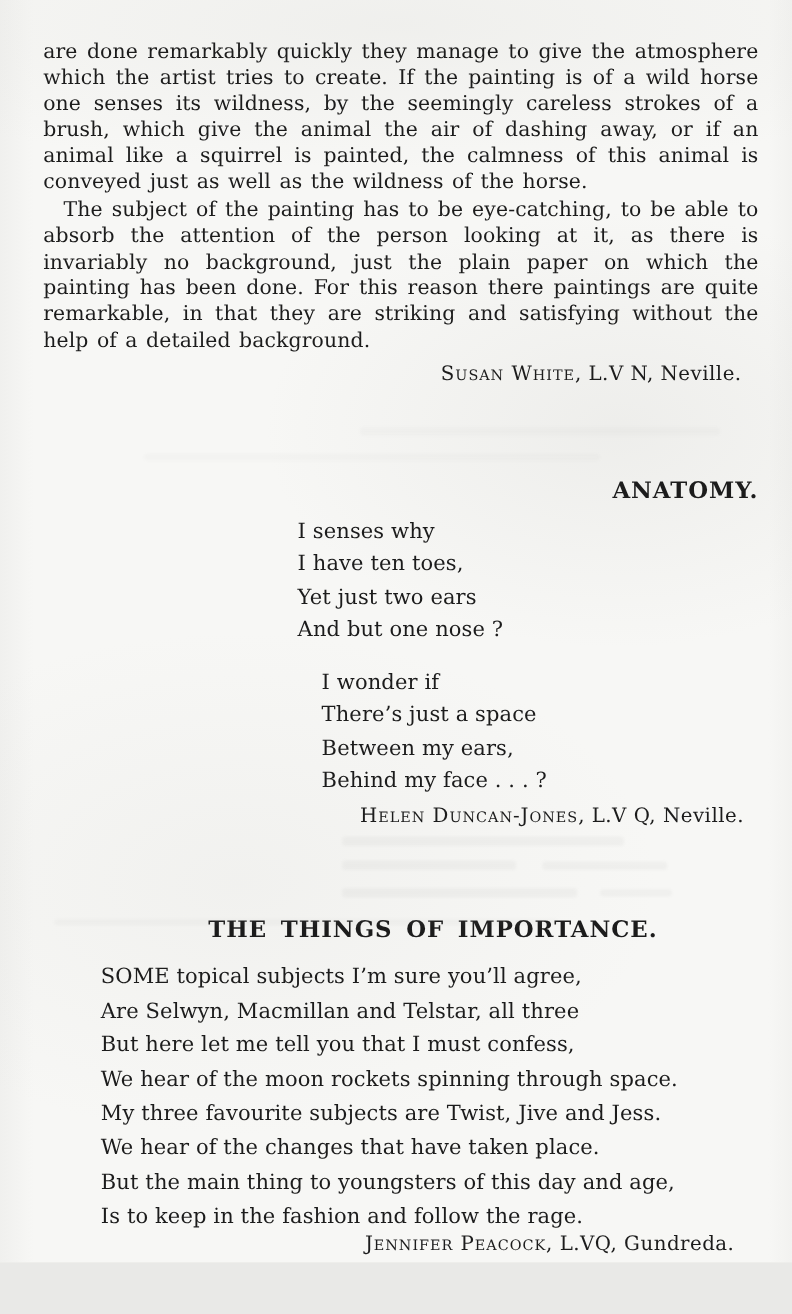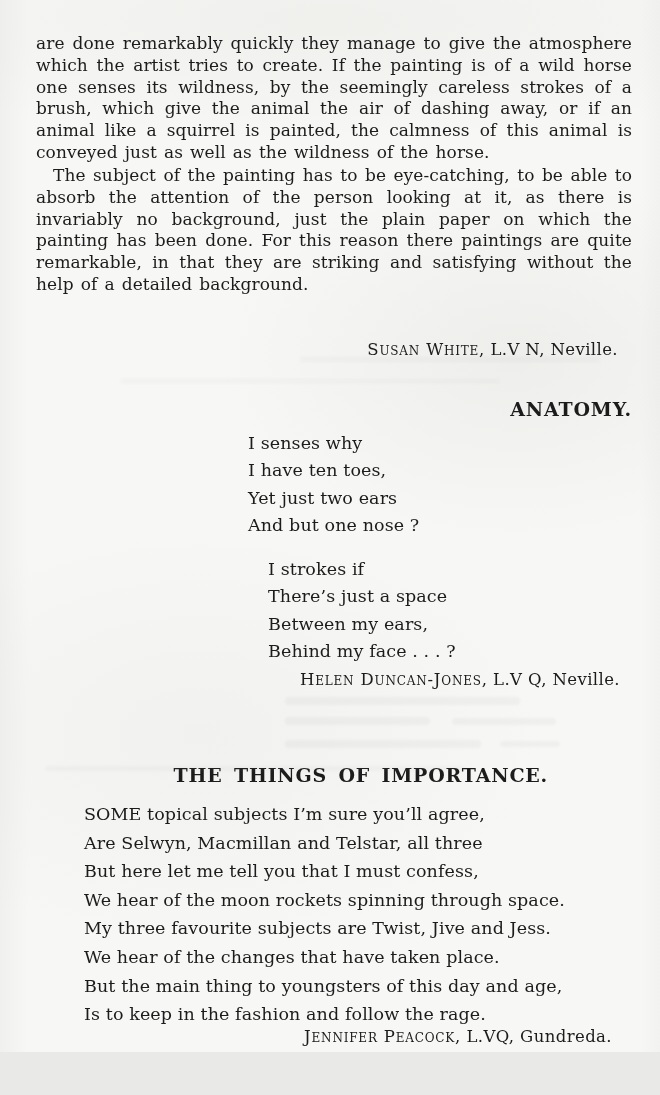--- a/index.html
+++ b/index.html
@@ -37,21 +37,21 @@
   .para2 { top: 165px; text-indent: 17px; }
   .attribution {
     position: absolute;
     left: 36px;
     margin: 0;
     font-size: 16.5px;
     text-align: right;
     letter-spacing: 0.4px;
     white-space: nowrap;
   }
-  .attr1 { top: 302px; width: 582px; margin-top: 38px; }
+  .attr1 { top: 302px; width: 582px; }
   .attr2 { top: 670px; width: 584px; }
   .attr3 { top: 1027px; width: 576px; }
   .sc { font-variant: small-caps; letter-spacing: 0.8px; }
   .title {
     position: absolute;
     margin: 0;
     font-size: 19px;
     font-weight: bold;
     letter-spacing: 0.8px;
     word-spacing: 4px;
@@ -118,21 +118,21 @@
   <h2 class="title title1">ANATOMY.</h2>
 
   <div class="stanza stanza1">
     <div class="poem-line">I senses why</div>
     <div class="poem-line">I have ten toes,</div>
     <div class="poem-line">Yet just two ears</div>
     <div class="poem-line">And but one nose ?</div>
   </div>
 
   <div class="stanza stanza2">
-    <div class="poem-line">I strokes if</div>
+    <div class="poem-line">I wonder if</div>
     <div class="poem-line">There’s just a space</div>
     <div class="poem-line">Between my ears,</div>
     <div class="poem-line">Behind my face . . . ?</div>
   </div>
 
   <div class="attribution attr2"><span class="sc">Helen Duncan-Jones</span><span>, L.V Q, Neville.</span></div>
 
   <h2 class="title title2">THE THINGS OF IMPORTANCE.</h2>
 
   <div class="poem2">

